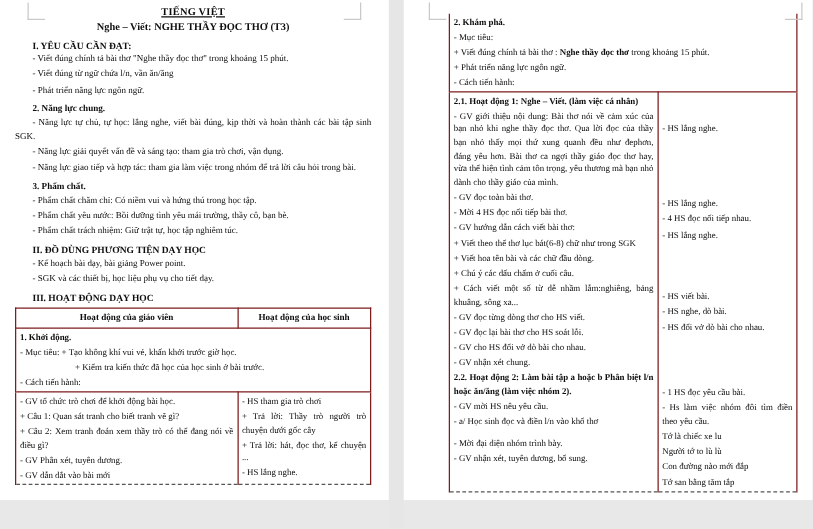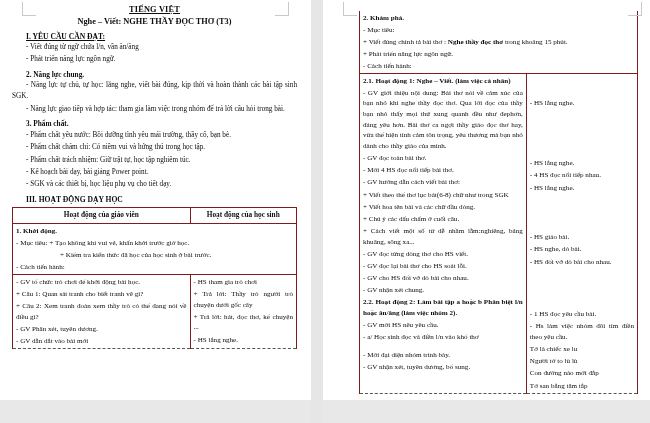--- a/index.html
+++ b/index.html
@@ -24,21 +24,21 @@
   .cmark.tr{top:2px;right:22px;border-left:none;border-top:none;}
   .cmark.r-tl{top:2px;left:20px;border-right:none;border-top:none;}
   .cmark.r-tr{top:2px;right:8px;border-left:none;border-top:none;}
 
   .center{text-align:center;}
   .b{font-weight:bold;}
 
   .title1{font-weight:bold;font-size:8.3px;letter-spacing:.2px;text-decoration:underline;margin-top:2px;}
   .title2{font-weight:bold;font-size:8.3px;margin-top:2.5px;}
 
-  .h-sec{font-weight:bold;font-size:7.6px;text-decoration:underline;margin-top:6px;padding-left:14px;}
+  .h-sec{font-weight:bold;font-size:7.6px;margin-top:6px;padding-left:14px;}
   .h-sec2{font-weight:bold;font-size:7.6px;margin-top:5px;padding-left:14px;}
   .h-sub{font-weight:bold;font-size:7.3px;margin-top:4.5px;padding-left:14px;}
 
   p.t{font-size:7.2px;line-height:1.52;margin:1.5px 0 0 0;text-align:justify;}
   p.t.ind{text-indent:14px;}
 
   
   table.tbl{
     width:100%;border-collapse:collapse;margin-top:3px;
     table-layout:fixed;
@@ -70,32 +70,35 @@
     <div class="cmark tl"></div>
     <div class="cmark tr"></div>
 
     <div class="title1 center">TIẾNG VIỆT</div>
     <div class="title2 center">
       <span>Nghe – Viết:</span>
       <span>NGHE THẦY ĐỌC THƠ (T3)</span>
     </div>
 
     <div class="h-sec">I. YÊU CẦU CẦN ĐẠT:</div>
+    <p class="t ind">- Viết đúng chính tả bài thơ "Nghe thầy đọc thơ" trong khoảng 15 phút.</p>
     <p class="t ind">- Viết đúng từ ngữ chứa l/n, vần ăn/ăng</p>
     <p class="t ind">- Phát triển năng lực ngôn ngữ.</p>
 
     <div class="h-sub">2. Năng lực chung.</div>
     <p class="t ind">- Năng lực tự chủ, tự học: lắng nghe, viết bài đúng, kịp thời và hoàn thành các bài tập sinh SGK.</p>
+    <p class="t ind">- Năng lực giải quyết vấn đề và sáng tạo: tham gia trò chơi, vận dụng.</p>
     <p class="t ind">- Năng lực giao tiếp và hợp tác: tham gia làm việc trong nhóm để trả lời câu hỏi trong bài.</p>
 
     <div class="h-sub">3. Phẩm chất.</div>
+    <p class="t ind">- Phẩm chất chăm chỉ: Có niềm vui và hứng thú trong học tập.</p>
     <p class="t ind">- Phẩm chất yêu nước: Bồi dưỡng tình yêu mái trường, thầy cô, bạn bè.</p>
-    <p class="t ind">- Phẩm chất chăm chỉ: Có niềm vui và hứng thú trong học tập.</p>
     <p class="t ind">- Phẩm chất trách nhiệm: Giữ trật tự, học tập nghiêm túc.</p>
 
+    <div class="h-sec2">II. ĐỒ DÙNG PHƯƠNG TIỆN DẠY HỌC</div>
     <p class="t ind">- Kế hoạch bài dạy, bài giảng Power point.</p>
     <p class="t ind">- SGK và các thiết bị, học liệu phụ vụ cho tiết dạy.</p>
 
     <div class="h-sec2">III. HOẠT ĐỘNG DẠY HỌC</div>
 
     <table class="tbl">
       <colgroup>
           <col style="width:62.5%">
           <col style="width:37.5%">
         </colgroup>
@@ -177,21 +180,21 @@
             <p class="cellp">- GV nhận xét, tuyên dương, bổ sung.</p>
           </td>
           <td class="dashbot">
             <span class="blank" style="height:22px"></span>
             <p class="cellp">- HS lắng nghe.</p>
             <span class="blank" style="height:50px"></span>
             <p class="cellp">- HS lắng nghe.</p>
             <p class="cellp">- 4 HS đọc nối tiếp nhau.</p>
             <p class="cellp">- HS lắng nghe.</p>
             <span class="blank" style="height:39px"></span>
-            <p class="cellp">- HS giáo bài.</p>
+            <p class="cellp">- HS viết bài.</p>
             <p class="cellp">- HS nghe, dò bài.</p>
             <p class="cellp">- HS đổi vở dò bài cho nhau.</p>
             <span class="blank" style="height:42px"></span>
             <p class="cellp">- 1 HS đọc yêu cầu bài.</p>
             <p class="cellp just">- Hs làm việc nhóm đôi tìm điền theo yêu cầu.</p>
             <p class="cellp">Tớ là chiếc xe lu</p>
             <p class="cellp">Người tớ to lù lù</p>
             <p class="cellp">Con đường nào mới đắp</p>
             <p class="cellp">Tớ san bằng tăm tắp</p>
           </td>

